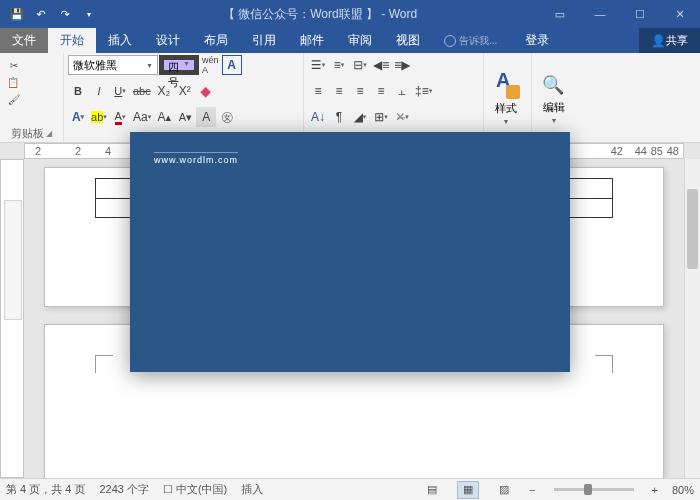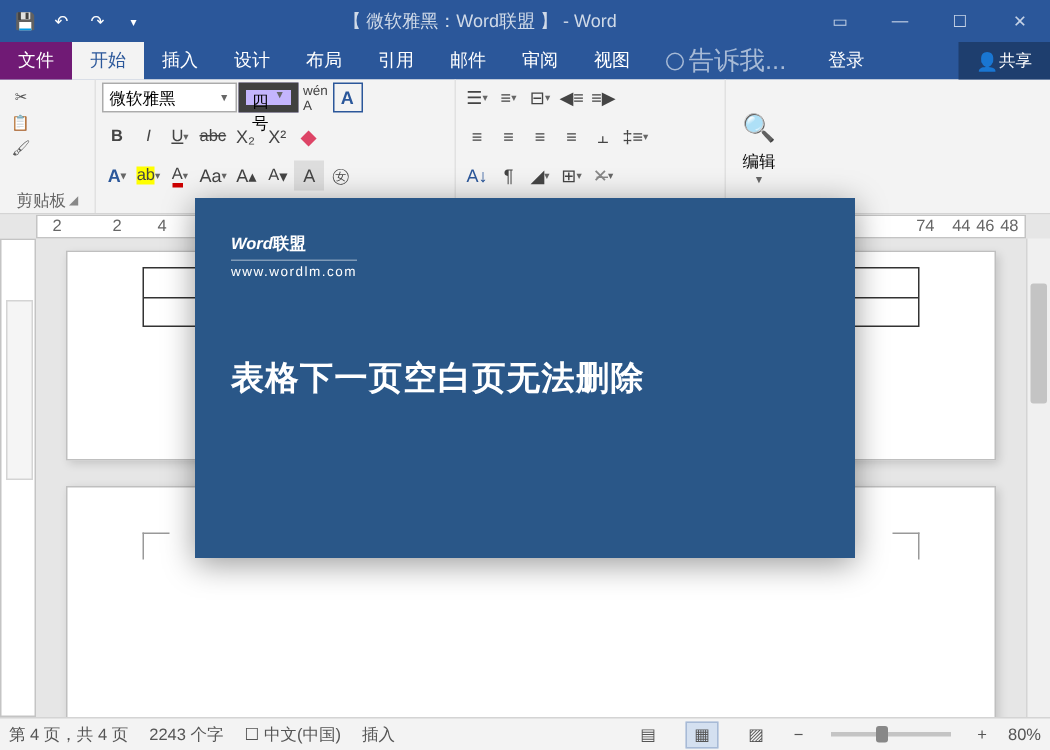--- a/index.html
+++ b/index.html
@@ -5,23 +5,23 @@
 *{margin:0;padding:0;box-sizing:border-box;font-family:"Microsoft YaHei",sans-serif;font-size:11px;user-select:none}
 body{width:700px;height:500px;background:#e6e6e6;overflow:hidden;position:relative}
 .titlebar{height:28px;background:#2b579a;display:flex;align-items:center;color:#fff}
 .qat{display:flex;gap:2px;padding-left:6px;align-items:center}
 .qat-btn{width:22px;height:22px;display:flex;align-items:center;justify-content:center;color:#fff}
 .title-text{flex:1;text-align:center;font-size:12px;color:#d0dae8}
 .winbtns{display:flex}
 .winbtn{width:40px;height:28px;display:flex;align-items:center;justify-content:center;color:#c5d2e6}
 .tabs{height:25px;background:#2b579a;display:flex;align-items:stretch;color:#fff}
 .tab{padding:0 12px;display:flex;align-items:center;font-size:12px;cursor:pointer}
-.tab.file{background:#701a75}
+.tab.file{background:#737373}
 .tab.active{background:#f3f3f3;color:#2b579a}
-.tab.tell{color:#a7bad6;font-size:17px}
+.tab.tell{color:#a7bad6;font-size:10px}
 .tab.tell::before{content:"";width:10px;height:10px;border:1px solid #a7bad6;border-radius:50%;margin-right:3px;display:inline-block;position:relative}
 .tab.share{background:#1e3e6e;margin-left:auto}
 .tab.login{margin-left:4px}
 .ribbon{height:90px;background:#f3f3f3;border-bottom:1px solid #d4d4d4;display:flex}
 .rgroup{border-right:1px solid #e1e1e1;padding:2px 4px 0;display:flex;flex-direction:column;justify-content:space-between}
 .rlabel{text-align:center;font-size:11px;color:#666;padding:1px 0;display:flex;justify-content:center;align-items:center;gap:2px}
 .launcher{font-size:8px;color:#888}
 .gcontent{flex:1;display:flex;gap:2px}
 .bigbtn{width:36px;display:flex;flex-direction:column;align-items:center;justify-content:center;gap:2px;padding:2px}
 .paste-ico{width:26px;height:30px;background:linear-gradient(#d4a84a,#c89838);border-radius:3px 3px 0 0;position:relative}
@@ -70,21 +70,21 @@
 </head>
 <body>
 
 <div class="titlebar">
   <div class="qat">
     <div class="qat-btn">💾</div>
     <div class="qat-btn">↶</div>
     <div class="qat-btn">↷</div>
     <div class="qat-btn" style="font-size:8px">▾</div>
   </div>
-  <div class="title-text">【 微软雅黑：Word联盟 】 - Word</div>
+  <div class="title-text">【 微信公众号：Word联盟 】 - Word</div>
   <div class="winbtns">
     <div class="winbtn">▭</div>
     <div class="winbtn">—</div>
     <div class="winbtn">☐</div>
     <div class="winbtn">✕</div>
   </div>
 </div>
 
 <div class="tabs">
   <div class="tab file">文件</div>
@@ -192,65 +192,73 @@
         <div class="tbtn" style="color:#2b579a">A↓</div>
         <div class="tbtn">¶</div>
         <div class="tbtn">◢<span class="dd">▾</span></div>
         <div class="tbtn">⊞<span class="dd">▾</span></div>
         <div class="tbtn" style="color:#888">✕̶<span class="dd">▾</span></div>
       </div>
     </div>
     <div class="rlabel"></div>
   </div>
 
+  <div class="rgroup" style="width:48px">
+    <div class="gcontent">
+      <div class="bigbtn">
+        <div class="styles-ico"></div>
+        <span>样式</span>
+        <span class="dd">▼</span>
+      </div>
+    </div>
+    <div class="rlabel"></div>
+  </div>
 
   <div class="rgroup" style="width:48px;border-right:none">
     <div class="gcontent">
       <div class="bigbtn">
         <div class="find-ico">🔍</div>
         <span>编辑</span>
         <span class="dd">▼</span>
       </div>
     </div>
     <div class="rlabel"></div>
   </div>
 </div>
 
 <div class="workspace">
   <div class="hruler">
     <span style="left:10px">2</span>
       <span style="left:50px">2</span>
       <span style="left:80px">4</span>
       <span style="left:110px">6</span>
-    <span style="right:60px">74</span>
+    <span style="right:60px">42</span>
       <span style="right:36px">44</span>
-      <span style="right:20px">46</span>
+      <span style="right:20px">85</span>
       <span style="right:4px">48</span>
   </div>
   <div class="vruler">
       <div class="vruler-inner"></div>
     </div>
   <div class="pages">
     <div class="page page1">
       <div class="tbl"></div>
     </div>
     <div class="page page2">
       <div class="cropmark tl" style="top:30px;left:50px"></div>
       <div class="cropmark tr" style="top:30px;right:50px"></div>
     </div>
   </div>
   <div class="vscroll">
       <div class="vthumb"></div>
     </div>
 </div>
 
 <div class="overlay">
-  <div class="ov-logo"><i>Word</i><b>联盟</b></div>
   <div class="ov-url">www.wordlm.com</div>
-  <div class="ov-msg">表格下一页空白页无法删除</div>
 </div>
 
 <div class="statusbar">
   <span>第 4 页，共 4 页</span>
   <span>2243 个字</span>
   <span>☐ <span>中文(中国)</span></span>
   <span>插入</span>
   <div class="spacer"></div>
   <div class="viewbtn">▤</div>
   <div class="viewbtn active">▦</div>

